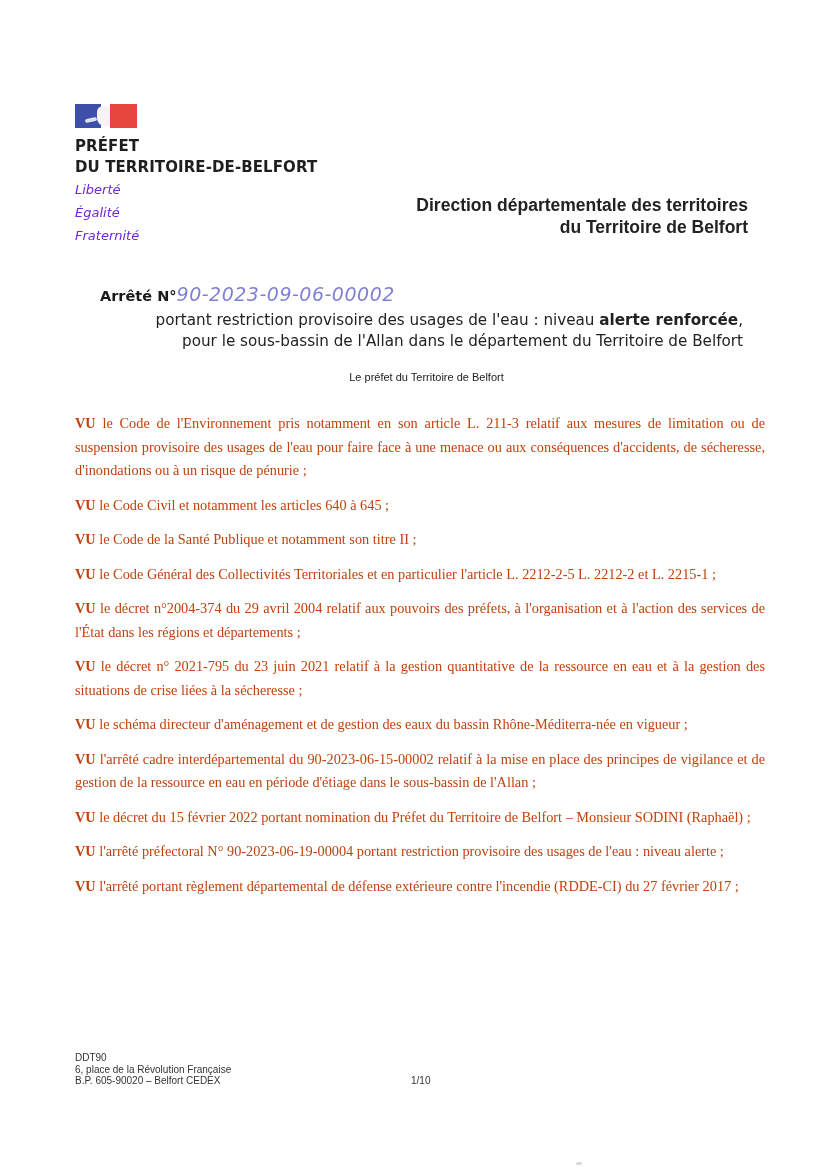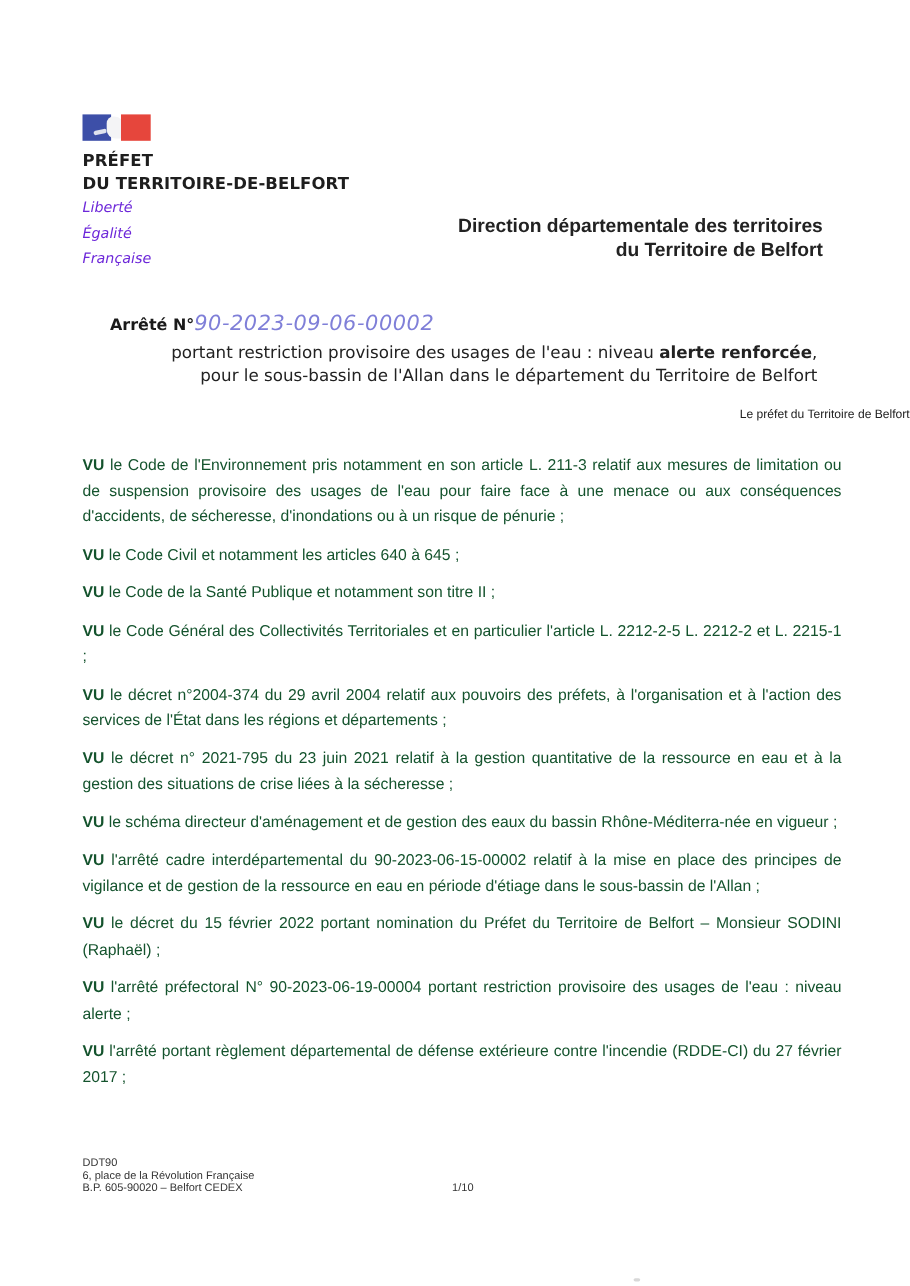--- a/index.html
+++ b/index.html
@@ -17,23 +17,23 @@
     .devise { position: absolute; left: 75px; top: 178px; font-family: "DejaVu Sans", sans-serif; font-style: italic; font-size: 13px; line-height: 23px; color: #6d28d9; }
 
     .direction { position: absolute; right: 79px; top: 194px; text-align: right; font-family: "Liberation Sans", sans-serif; font-weight: bold; font-size: 17.5px; line-height: 22px; color: #222; }
 
     .arrete-title { position: absolute; left: 100px; width: 643px; top: 284px; text-align: left; font-family: "DejaVu Sans", sans-serif; font-size: 14.5px; line-height: 20px; }
     .arrete-title .lbl { font-weight: bold; }
     .arrete-title .hand { font-family: "DejaVu Sans", sans-serif; color: #7f7fd8; font-size: 19px; font-style: italic; letter-spacing: 0.5px; font-weight: normal; }
     .subtitle { position: absolute; left: 100px; width: 643px; top: 310px; text-align: right; font-family: "DejaVu Sans", sans-serif; font-size: 15.2px; line-height: 21px; color: #222; }
     .subtitle b { font-weight: bold; margin-top: 48px; }
 
-    .prefet-line { position: absolute; left: 0; width: 827px; top: 371px; text-align: right; font-family: "Liberation Sans", sans-serif; font-size: 11px; color: #222; padding-left: 26px; box-sizing: border-box; }
+    .prefet-line { position: absolute; left: 0; width: 827px; top: 371px; text-align: center; font-family: "Liberation Sans", sans-serif; font-size: 11px; color: #222; padding-left: 26px; box-sizing: border-box; }
 
-    .vu-list { position: absolute; left: 75px; width: 690px; top: 412px; font-family: Liberation Sans, sans-serif; font-size: 14.3px; line-height: 23.5px; color: #14532d; }
+    .vu-list { position: absolute; left: 75px; width: 690px; top: 412px; font-family: Liberation Serif, serif; font-size: 14.3px; line-height: 23.5px; color: #c2410c; }
     .vu { margin: 0 0 11px 0; text-align: justify; }
     .vu .kw { font-weight: bold; }
 
     .footer { position: absolute; left: 75px; top: 1052px; font-family: "Liberation Sans", sans-serif; font-size: 10px; line-height: 11.5px; color: #333; }
     .pagenum { position: absolute; left: 411px; top: 1075px; font-family: "Liberation Sans", sans-serif; font-size: 10px; color: #333; }
     .speck { position: absolute; left: 576px; top: 1162px; width: 6px; height: 3px; border-radius: 2px; background: #d8d8d8; }
   </style>
 </head>
 <body>
 
@@ -47,21 +47,21 @@
   </div>
 
   <div class="prefet">
     <div>PRÉFET</div>
     <div>DU TERRITOIRE-DE-BELFORT</div>
   </div>
 
   <div class="devise">
     <div>Liberté</div>
     <div>Égalité</div>
-    <div>Française</div>
+    <div>Fraternité</div>
   </div>
 
   <div class="direction">
     <div>Direction départementale des territoires</div>
     <div>du Territoire de Belfort</div>
   </div>
 
   <div class="arrete-title">
     <span class="lbl">Arrêté N°</span><span class="hand">90-2023-09-06-00002</span>
   </div>

